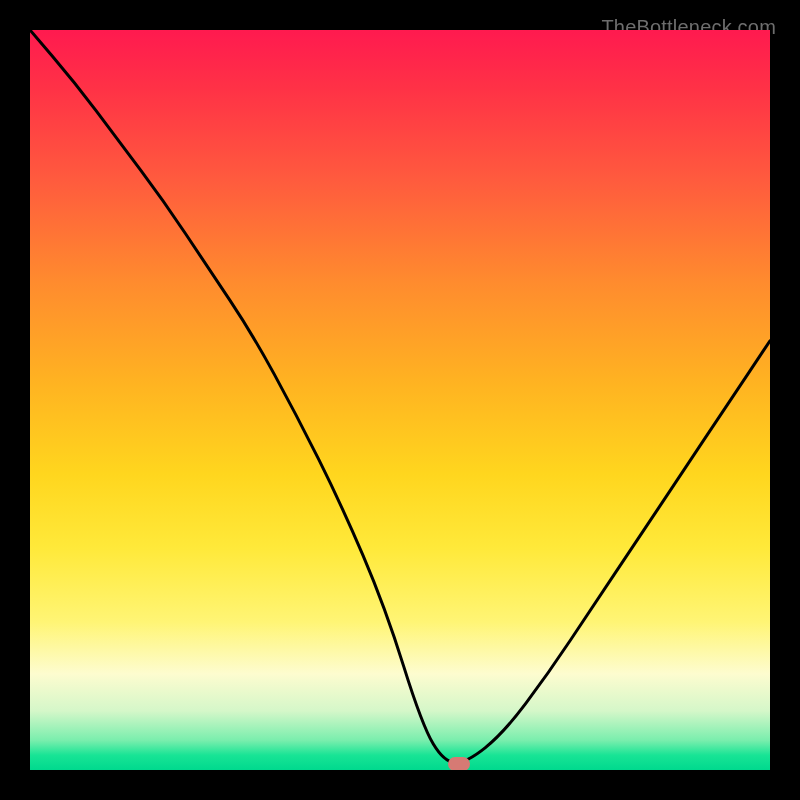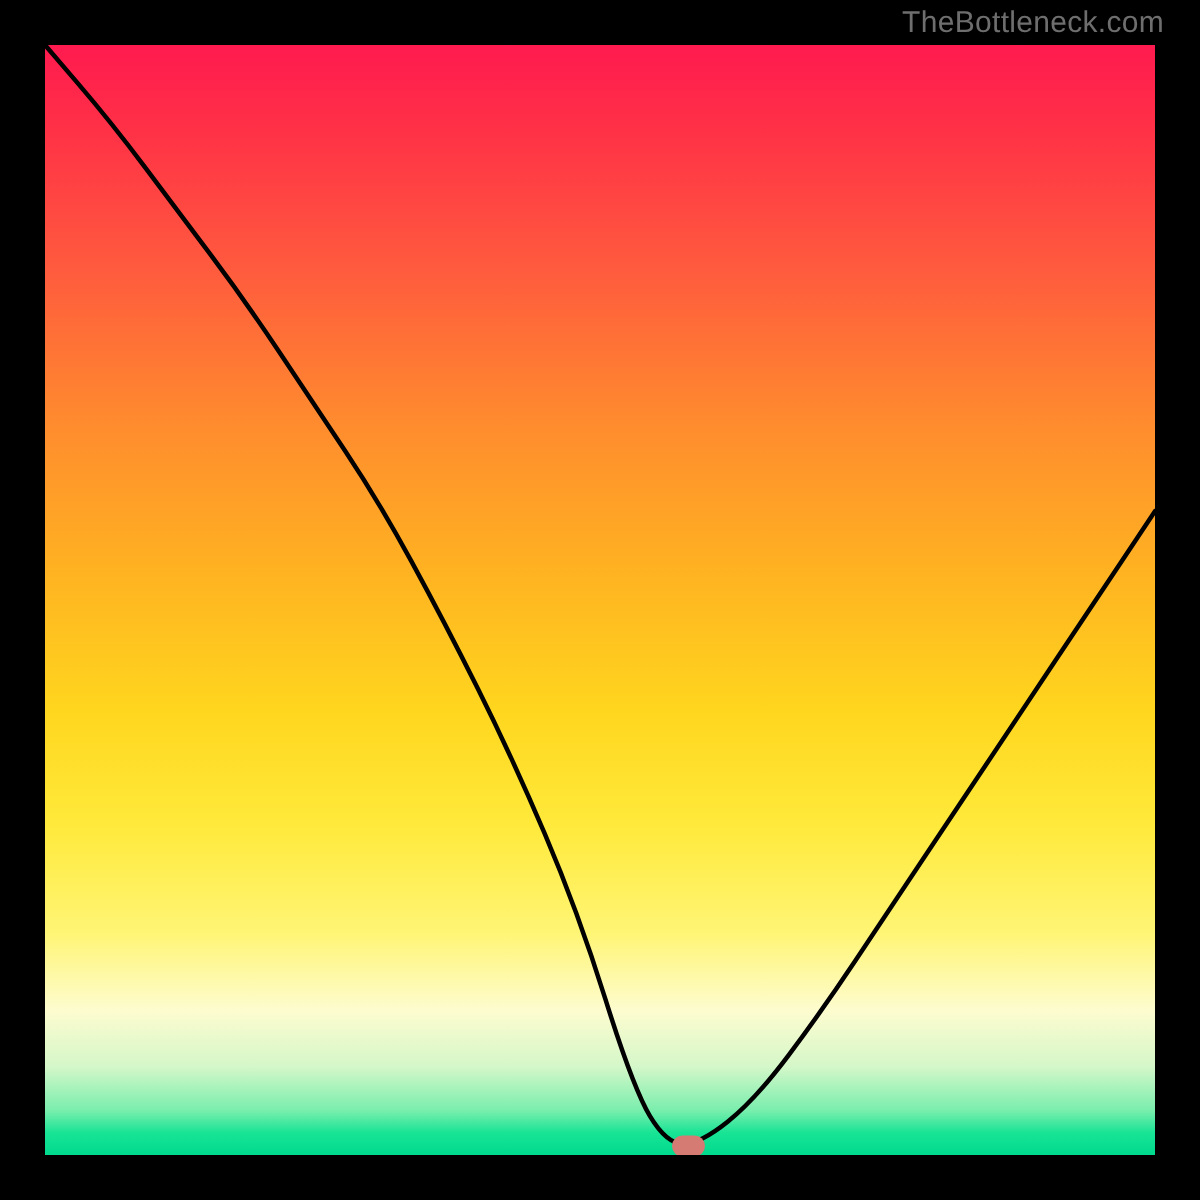--- a/index.html
+++ b/index.html
@@ -12,21 +12,21 @@
     font-family: Arial, Helvetica, sans-serif;
   }
   .frame {
     position: relative;
     width: 800px;
     height: 800px;
     background: #000;
   }
   .watermark {
     position: absolute;
-    top: 4px;
+    top: 16px;
     right: 24px;
     color: #6e6e6e;
     font-size: 20px;
     font-weight: 500;
     letter-spacing: 0.2px;
     user-select: none;
   }
   .plot-area {
     position: absolute;
     left: 30px;

